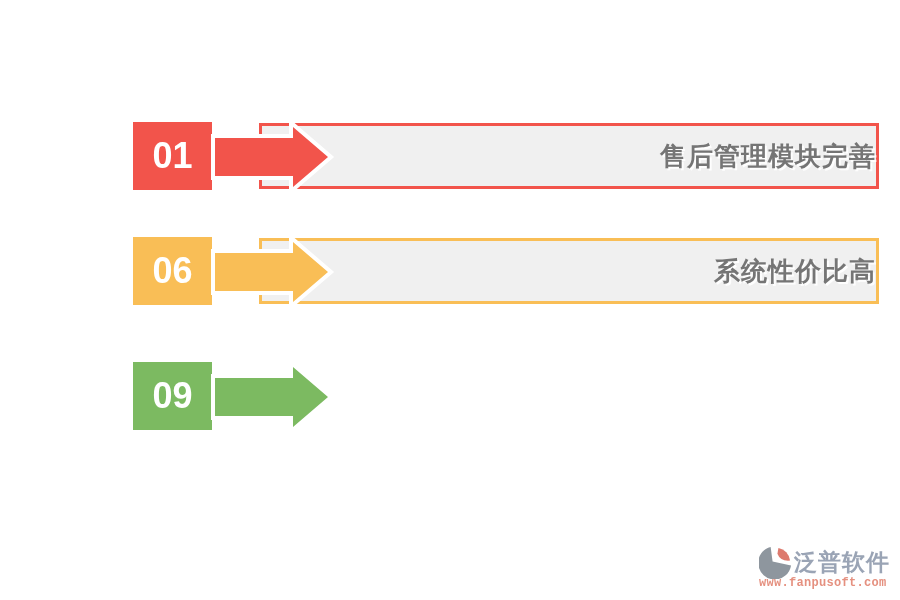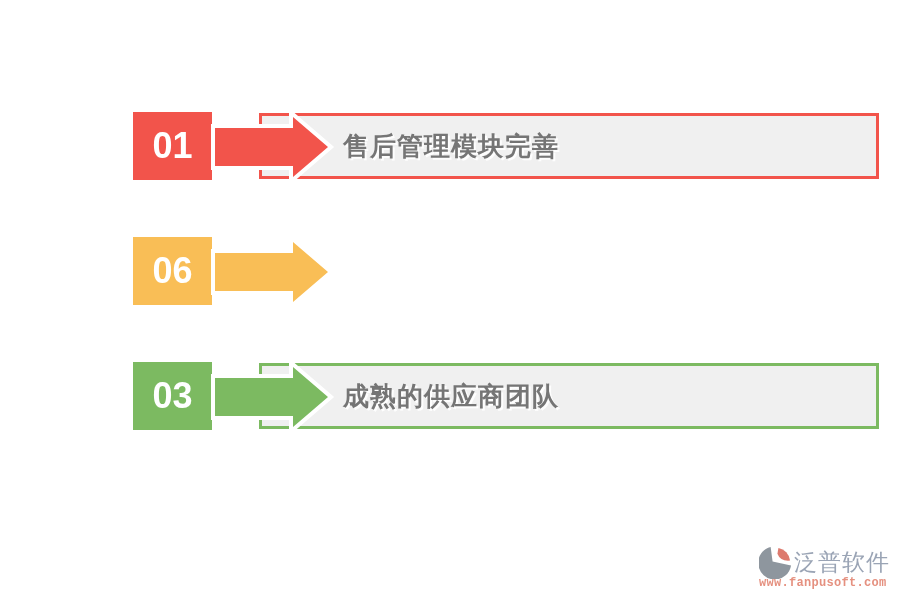--- a/index.html
+++ b/index.html
@@ -1,53 +1,53 @@
 <!DOCTYPE html>
 <html style="--box-fill: #F0F0F0; --label-color: #757575; --brand-color: #9AA4B5; --url-color: #E5907F; --logo-gray: #8E969E; --logo-salmon: #DD7A6E;"><head>
 <meta charset="utf-8">
 <style>
   html,body{margin:0;padding:0;}
   body{
     width:900px;height:600px;background:#ffffff;position:relative;overflow:hidden;
     font-family:"Liberation Sans","DejaVu Sans",sans-serif;
   }
   .feature-row{position:absolute;left:0;width:900px;height:68px;}
-  .row-0{top:112px}
+  .row-0{top:122px}
   .row-1{top:237px}
   .row-2{top:362px}
   .badge{
     position:absolute;left:133px;top:0;width:79px;height:68px;
     background:var(--accent);color:#ffffff;
     font-size:36px;font-weight:bold;
     display:flex;align-items:center;justify-content:center;
   }
   .box{
     position:absolute;left:259px;top:1px;width:533px;height:60px;
     background:var(--box-fill,#F0F0F0);
     border:3px solid var(--accent);
     display:flex;align-items:center;
-    padding-left:81px;box-sizing:content-box;
+    padding-left:81px;box-sizing:content-box;justify-content:flex-end;
   }
   .label{
     font-size:26px;font-weight:bold;
     color:var(--label-color,#757575);
     letter-spacing:1px;
     text-shadow:2px 2px 0 rgba(255,255,255,0.9);
     white-space:nowrap;
   }
   .arrow-svg{position:absolute;left:211px;top:-4px;width:124px;height:76px;}
   .arrow-svg polygon{
     fill:var(--accent);
     stroke:#ffffff;stroke-width:8;paint-order:stroke;stroke-linejoin:miter;
   }
   .footer{position:absolute;right:7px;bottom:10px;width:134px;}
   .footer-top{display:flex;align-items:center;gap:2px;}
   .logo-icon{width:33px;height:33px;flex:0 0 auto;}
   .brand-name{
-    font-size:23px;font-weight:400;letter-spacing:1px;white-space:nowrap;
+    font-size:23px;font-weight:700;letter-spacing:1px;white-space:nowrap;
     color:var(--brand-color,#9AA4B5);
   }
   .brand-url{
     font-size:12px;font-weight:bold;letter-spacing:0.3px;margin-top:-3px;
     color:var(--url-color,#E5907F);white-space:nowrap;font-family:Liberation Mono, monospace;
   }
 </style>
 </head>
 <body style="background: rgb(255, 255, 255);">
 
@@ -56,30 +56,30 @@
   <div class="box">
     <span class="label">售后管理模块完善</span>
   </div>
   <svg class="arrow-svg" viewBox="0 0 124 76" xmlns="http://www.w3.org/2000/svg">
     <polygon points="4,20 82,20 82,9 117,39 82,69 82,58 4,58"></polygon>
   </svg>
 </div>
 
 <div class="feature-row row-1" style="--accent: #F9BE56;">
   <div class="badge">06</div>
+  <div class="box">
+    <span class="label">系统性价比高</span>
+  </div>
   <svg class="arrow-svg" viewBox="0 0 124 76" xmlns="http://www.w3.org/2000/svg">
     <polygon points="4,20 82,20 82,9 117,39 82,69 82,58 4,58"></polygon>
   </svg>
 </div>
 
 <div class="feature-row row-2" style="--accent: #7CBA61;">
-  <div class="badge">03</div>
-  <div class="box">
-    <span class="label">成熟的供应商团队</span>
-  </div>
+  <div class="badge">09</div>
   <svg class="arrow-svg" viewBox="0 0 124 76" xmlns="http://www.w3.org/2000/svg">
     <polygon points="4,20 82,20 82,9 117,39 82,69 82,58 4,58"></polygon>
   </svg>
 </div>
 
 <div class="footer">
   <div class="footer-top">
     <svg class="logo-icon" viewBox="0 0 34 34" xmlns="http://www.w3.org/2000/svg">
       <path style="fill:var(--logo-gray,#8E969E)" d="M12 1 A17 17 0 1 0 33 20 L14 16 Z"></path>
       <path style="fill:var(--logo-salmon,#DD7A6E)" d="M20 2 A15 15 0 0 1 32 15 Q22 16 19 8 Z"></path>

